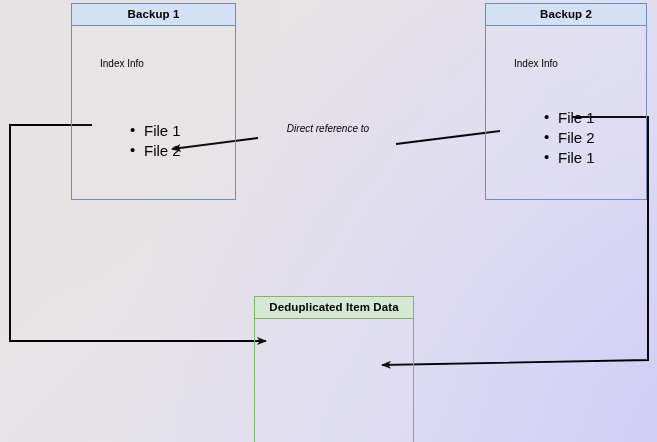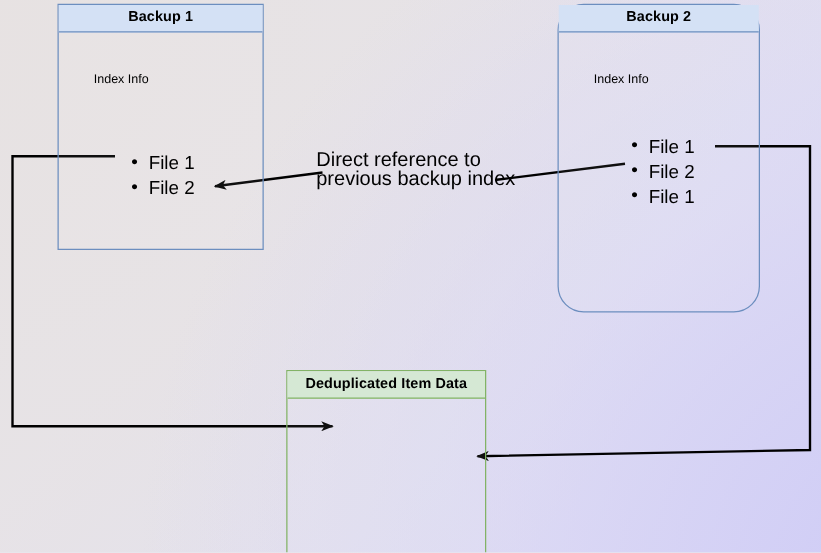--- a/index.html
+++ b/index.html
@@ -29,20 +29,21 @@
     top: 0;
     width: 657px;
     height: 442px;
     pointer-events: none;
   }
   .box {
     position: absolute;
     box-sizing: border-box;
     border: 1.6px solid #6c8ebf;
     background: rgba(255,255,255,0.06);
+    margin-left: 25px;
   }
   .box.green {
     border-color: #82b366;
   }
   .box-header {
     box-sizing: border-box;
     height: 22px;
     line-height: 20px;
     text-align: center;
     font-size: 11.5px;
@@ -84,41 +85,42 @@
   .file-list li::before {
     content: "\2022";
     position: absolute;
     left: 0;
     top: -1px;
     font-size: 15px;
     color: #000;
   }
   .annotation {
     position: absolute;
-    font-size: 16px;
+    text-align: center;
+    font-size: 10px;
     line-height: 15px;
     color: #000;
     white-space: nowrap;
+    font-style: italic;
   }
   #backup1 {
     left: 46px;
     top: 3px;
     width: 165px;
     height: 197px;
   }
   #backup1 .file-list {
     left: 40px;
     top: 95px;
   }
   #backup2 {
-    left: 446px;
+    left: 460px;
     top: 3px;
     width: 162px;
-    height: 247px;
-    border-radius: 21px;
+    height: 197px;
   }
   #backup2 .file-list {
     left: 40px;
     top: 82px;
   }
   #dedup {
     left: 229px;
     top: 296px;
     width: 160px;
     height: 161px;
@@ -184,16 +186,15 @@
       </ul>
     </div>
   </div>
 
   <div class="box green" id="dedup">
     <div class="box-header">Deduplicated Item Data</div>
   </div>
 
   <div class="annotation" id="annotation-text">
     <div>Direct reference to</div>
-    <div>previous backup index</div>
   </div>
 
 </div>
 
 </body></html>

